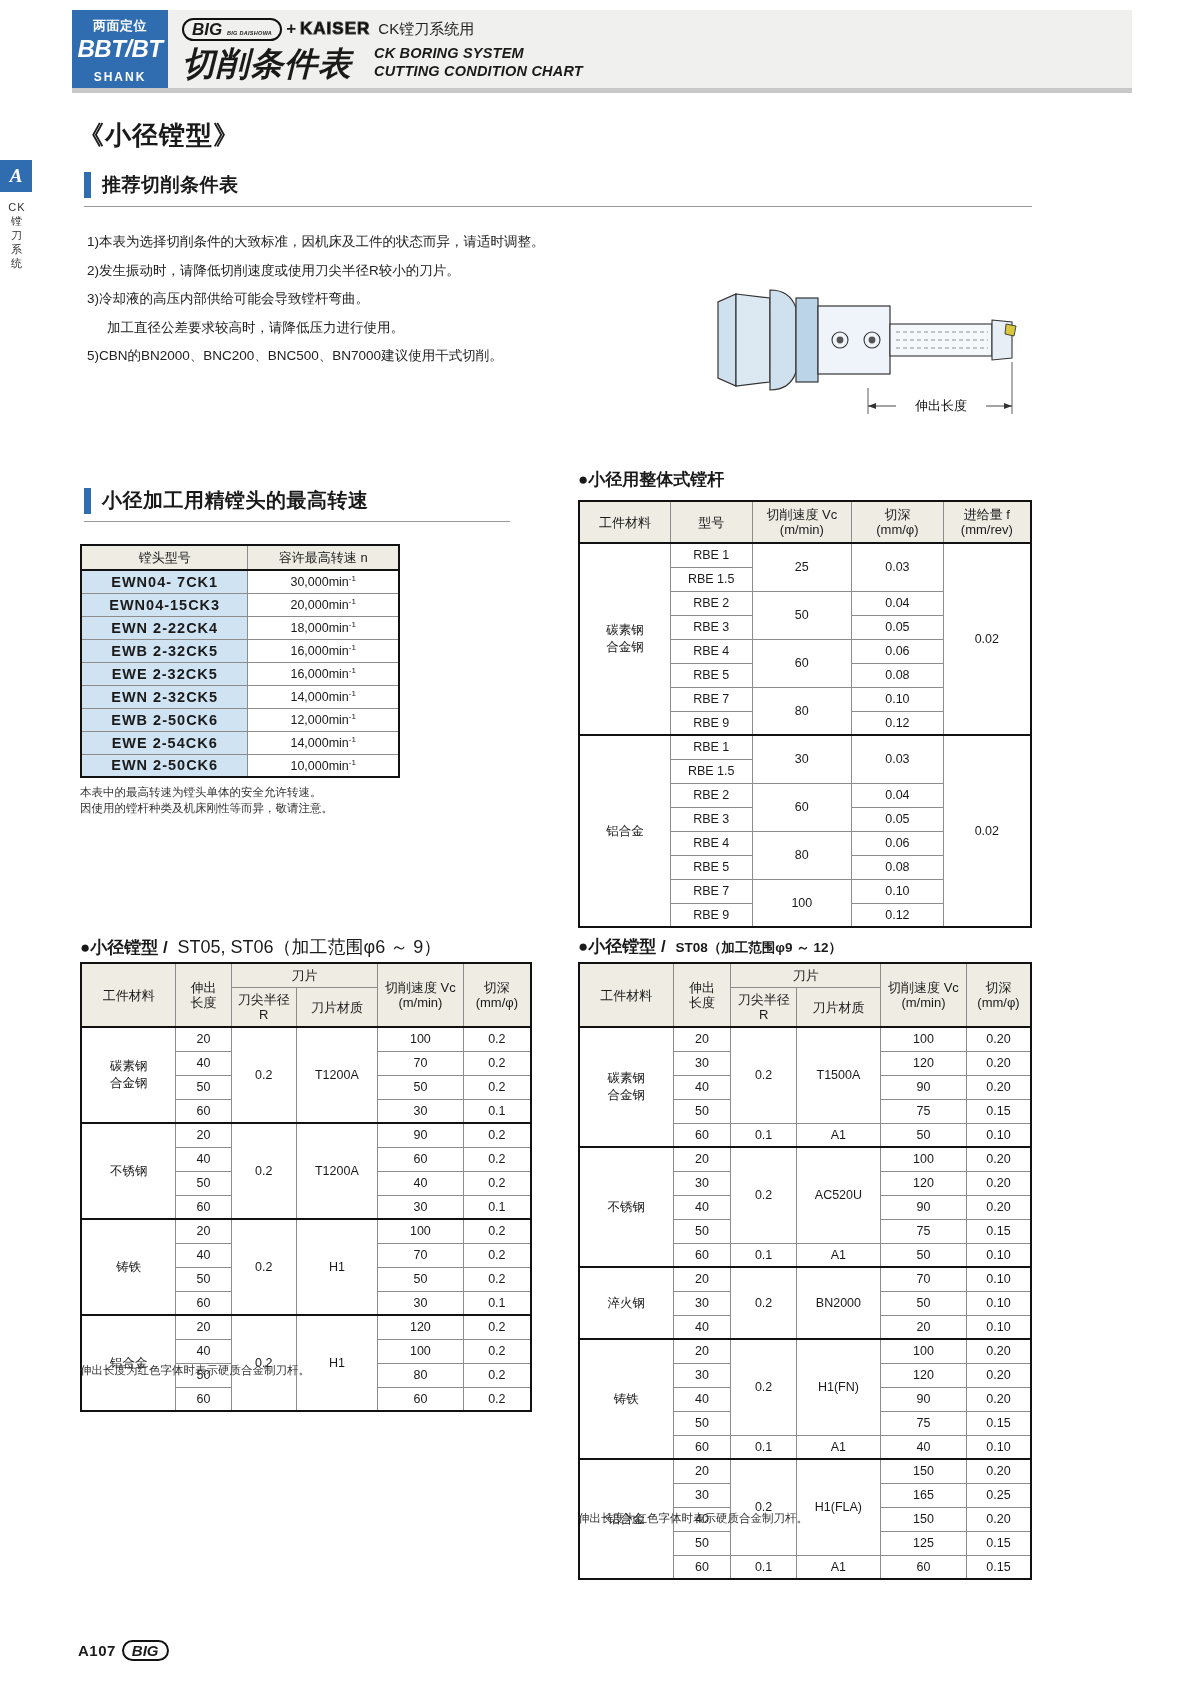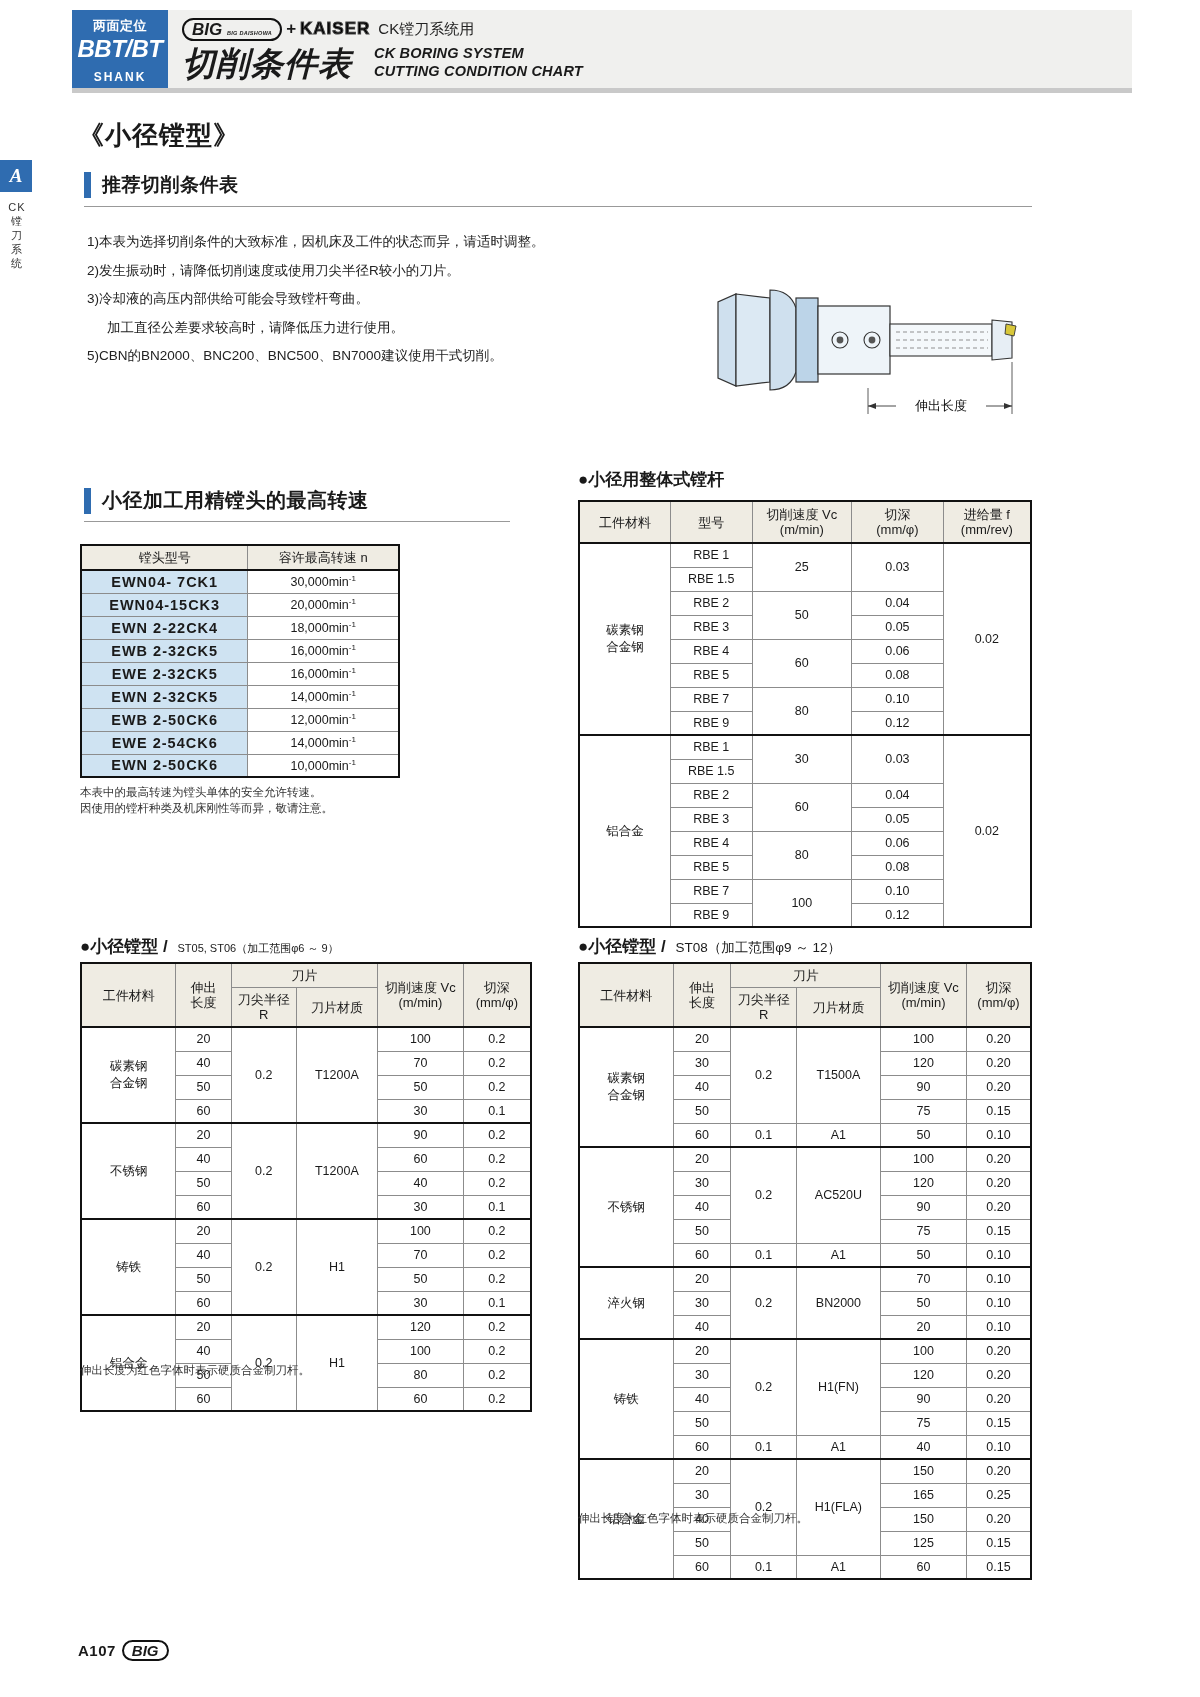--- a/index.html
+++ b/index.html
@@ -310,21 +310,21 @@
       </tr>
       <tr>
         <td style="height:24px;" class=" thick-b">RBE 9</td>
         <td rowspan="1" class=" thick-b">0.12</td>
       </tr>
     </tbody>
 </table>
 
 <div style="position:absolute; left:80px; top:935px; font-size:17px; font-weight:bold;">
   <span>●小径镗型 /</span>
-  <span style="font-size:11px; font-weight:normal; margin-left:5px;">ST05, ST06（加工范围φ6 ～ 9）</span>
+  <span style="font-size:18px; font-weight:normal; margin-left:5px;">ST05, ST06（加工范围φ6 ～ 9）</span>
 </div>
 
 <table class="tbl" id="st0506-table" style="left:80px; top:962px; width:452px;">
   <thead>
     <tr>
       <td rowspan="2" style="width:100px;" class="thick-b">工件材料</td>
       <td rowspan="2" style="width:58px;" class="thick-b">
         <div>伸出</div>
         <div>长度</div>
       </td>
@@ -439,21 +439,21 @@
         <td class=" thick-b">60</td>
         <td class=" thick-b">0.2</td>
       </tr>
     </tbody>
 </table>
 
 <div class="fnote" style="left:80px; top:1362px;">伸出长度为红色字体时表示硬质合金制刀杆。</div>
 
 <div style="position:absolute; left:578px; top:935px; font-size:17px; font-weight:bold;">
   <span>●小径镗型 /</span>
-  <span style="font-size:13.5px; font-weight:normal; margin-left:5px;">ST08（加工范围φ9 ～ 12）</span>
+  <span style="font-size:13.5px; font-weight:bold; margin-left:5px;">ST08（加工范围φ9 ～ 12）</span>
 </div>
 
 <table class="tbl" id="st08-table" style="left:578px; top:962px; width:454px;">
   <thead>
     <tr>
       <td rowspan="2" style="width:98px;" class="thick-b">工件材料</td>
       <td rowspan="2" style="width:60px;" class="thick-b">
         <div>伸出</div>
         <div>长度</div>
       </td>

